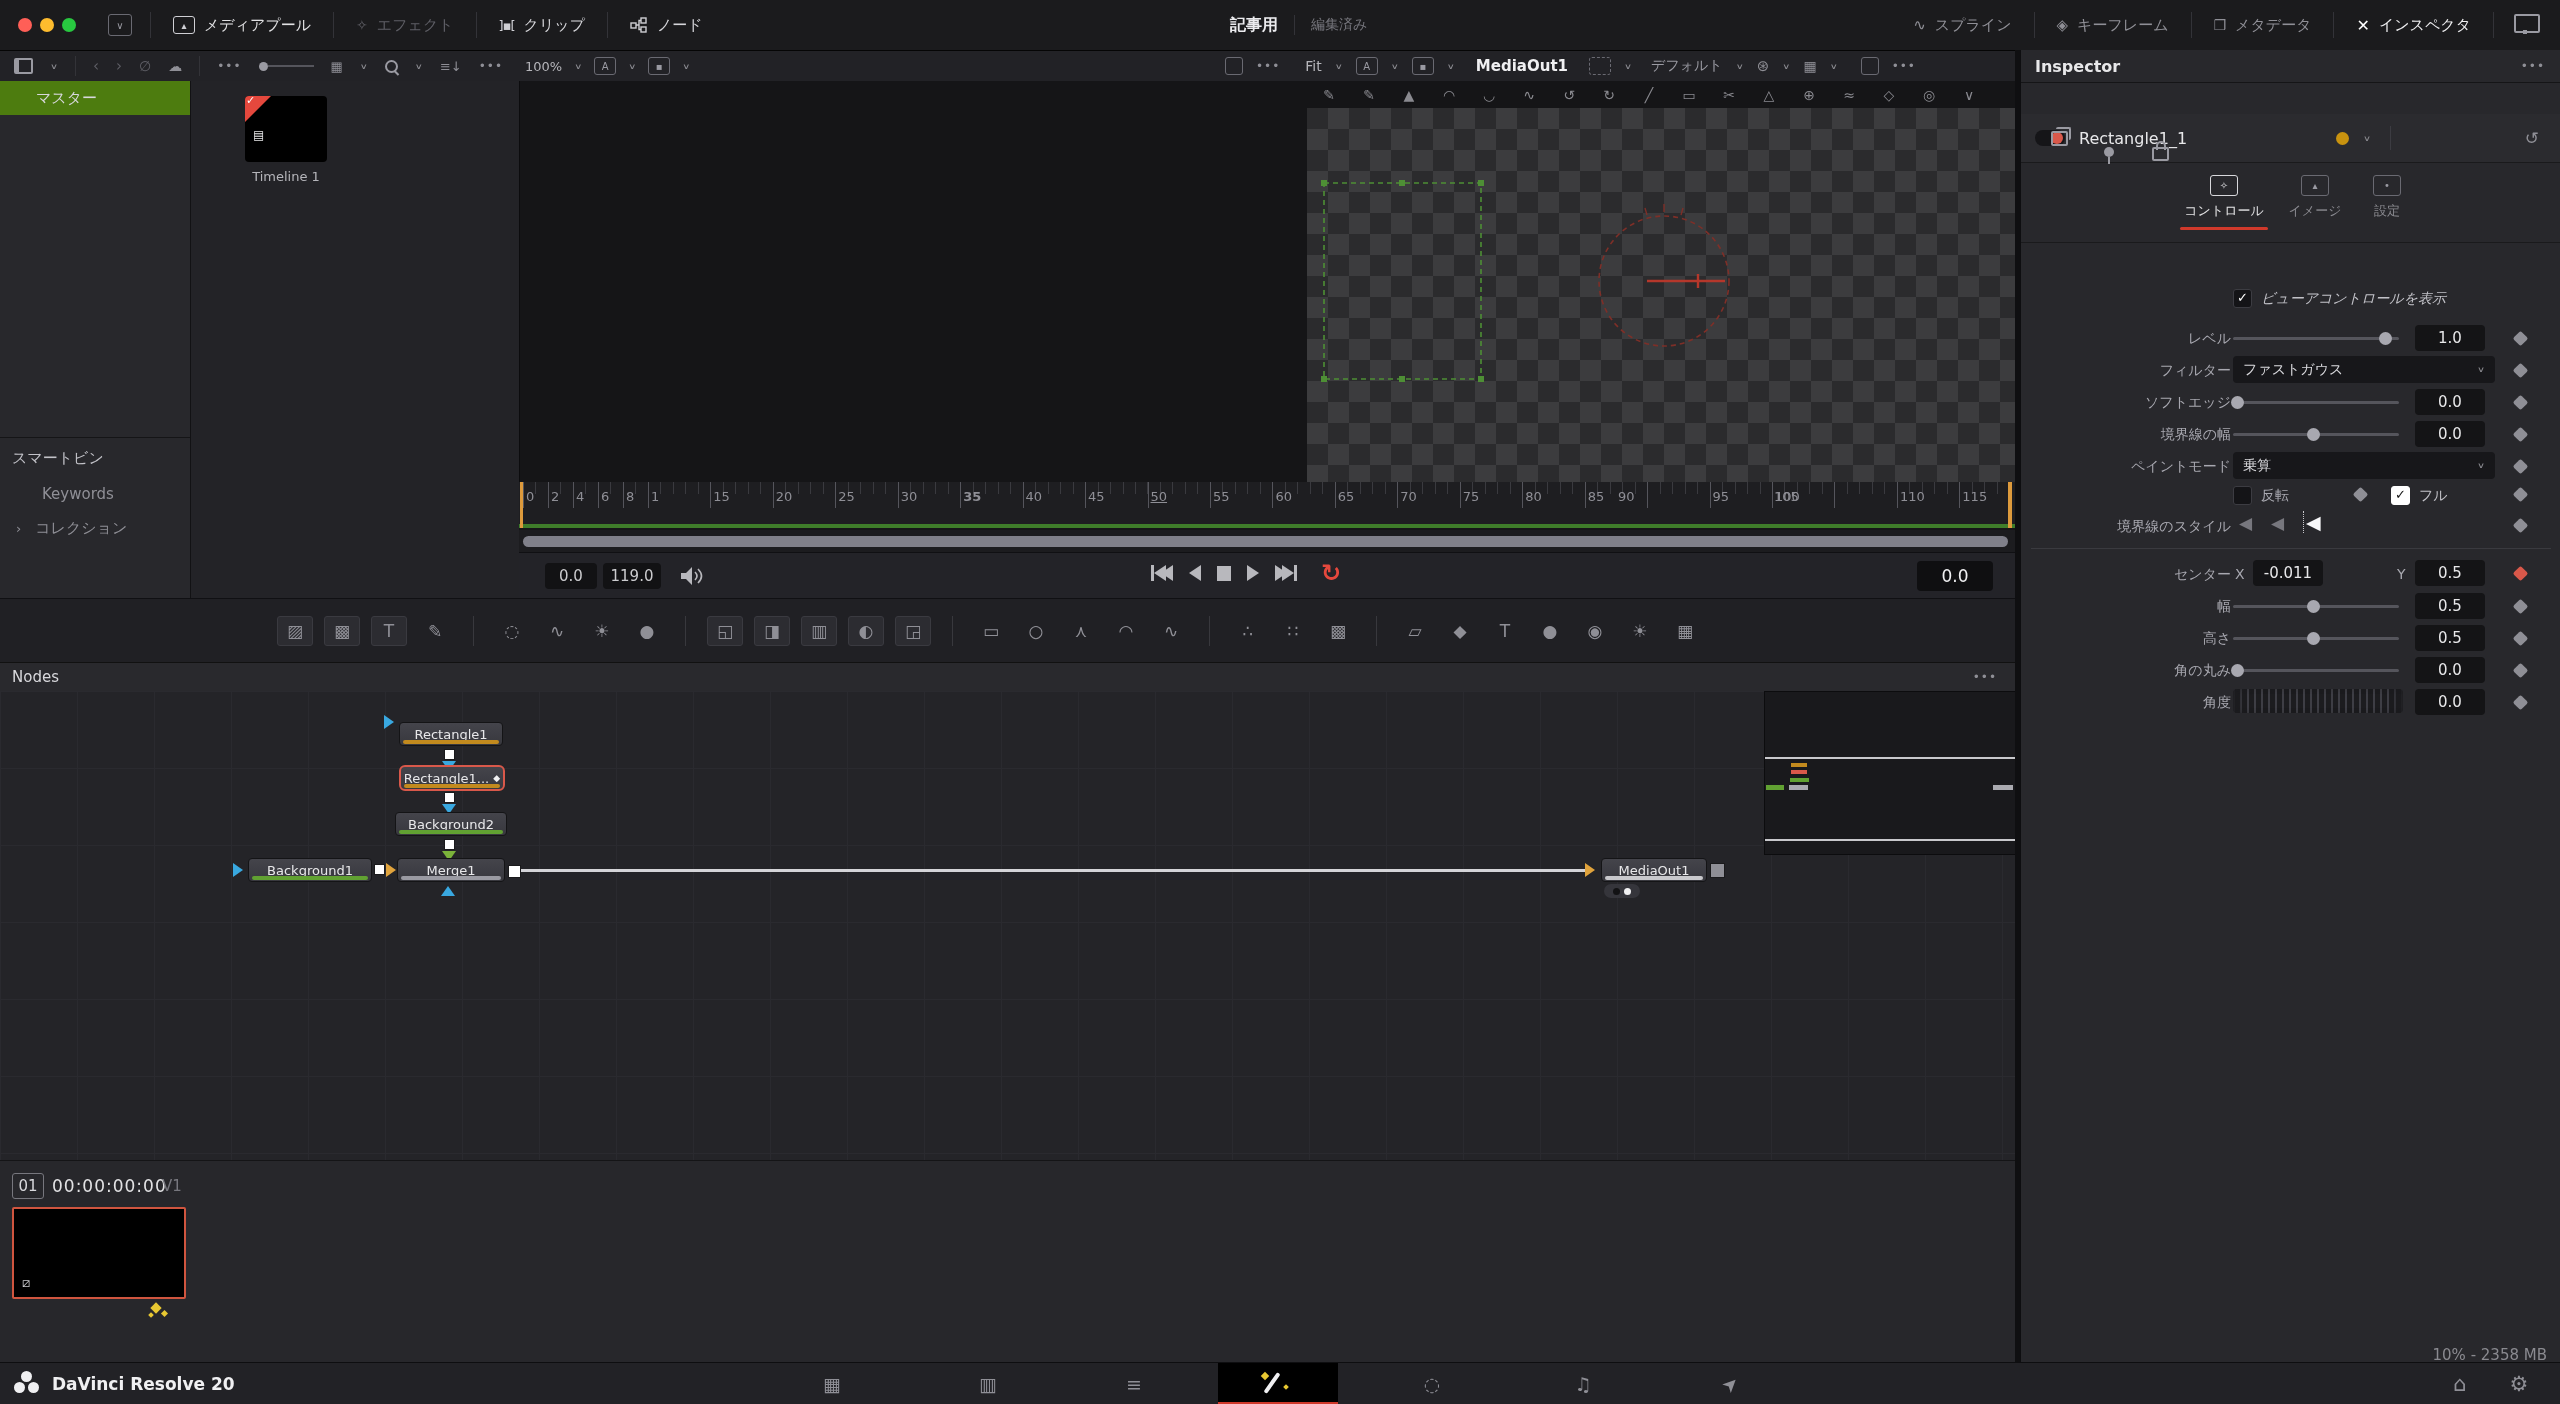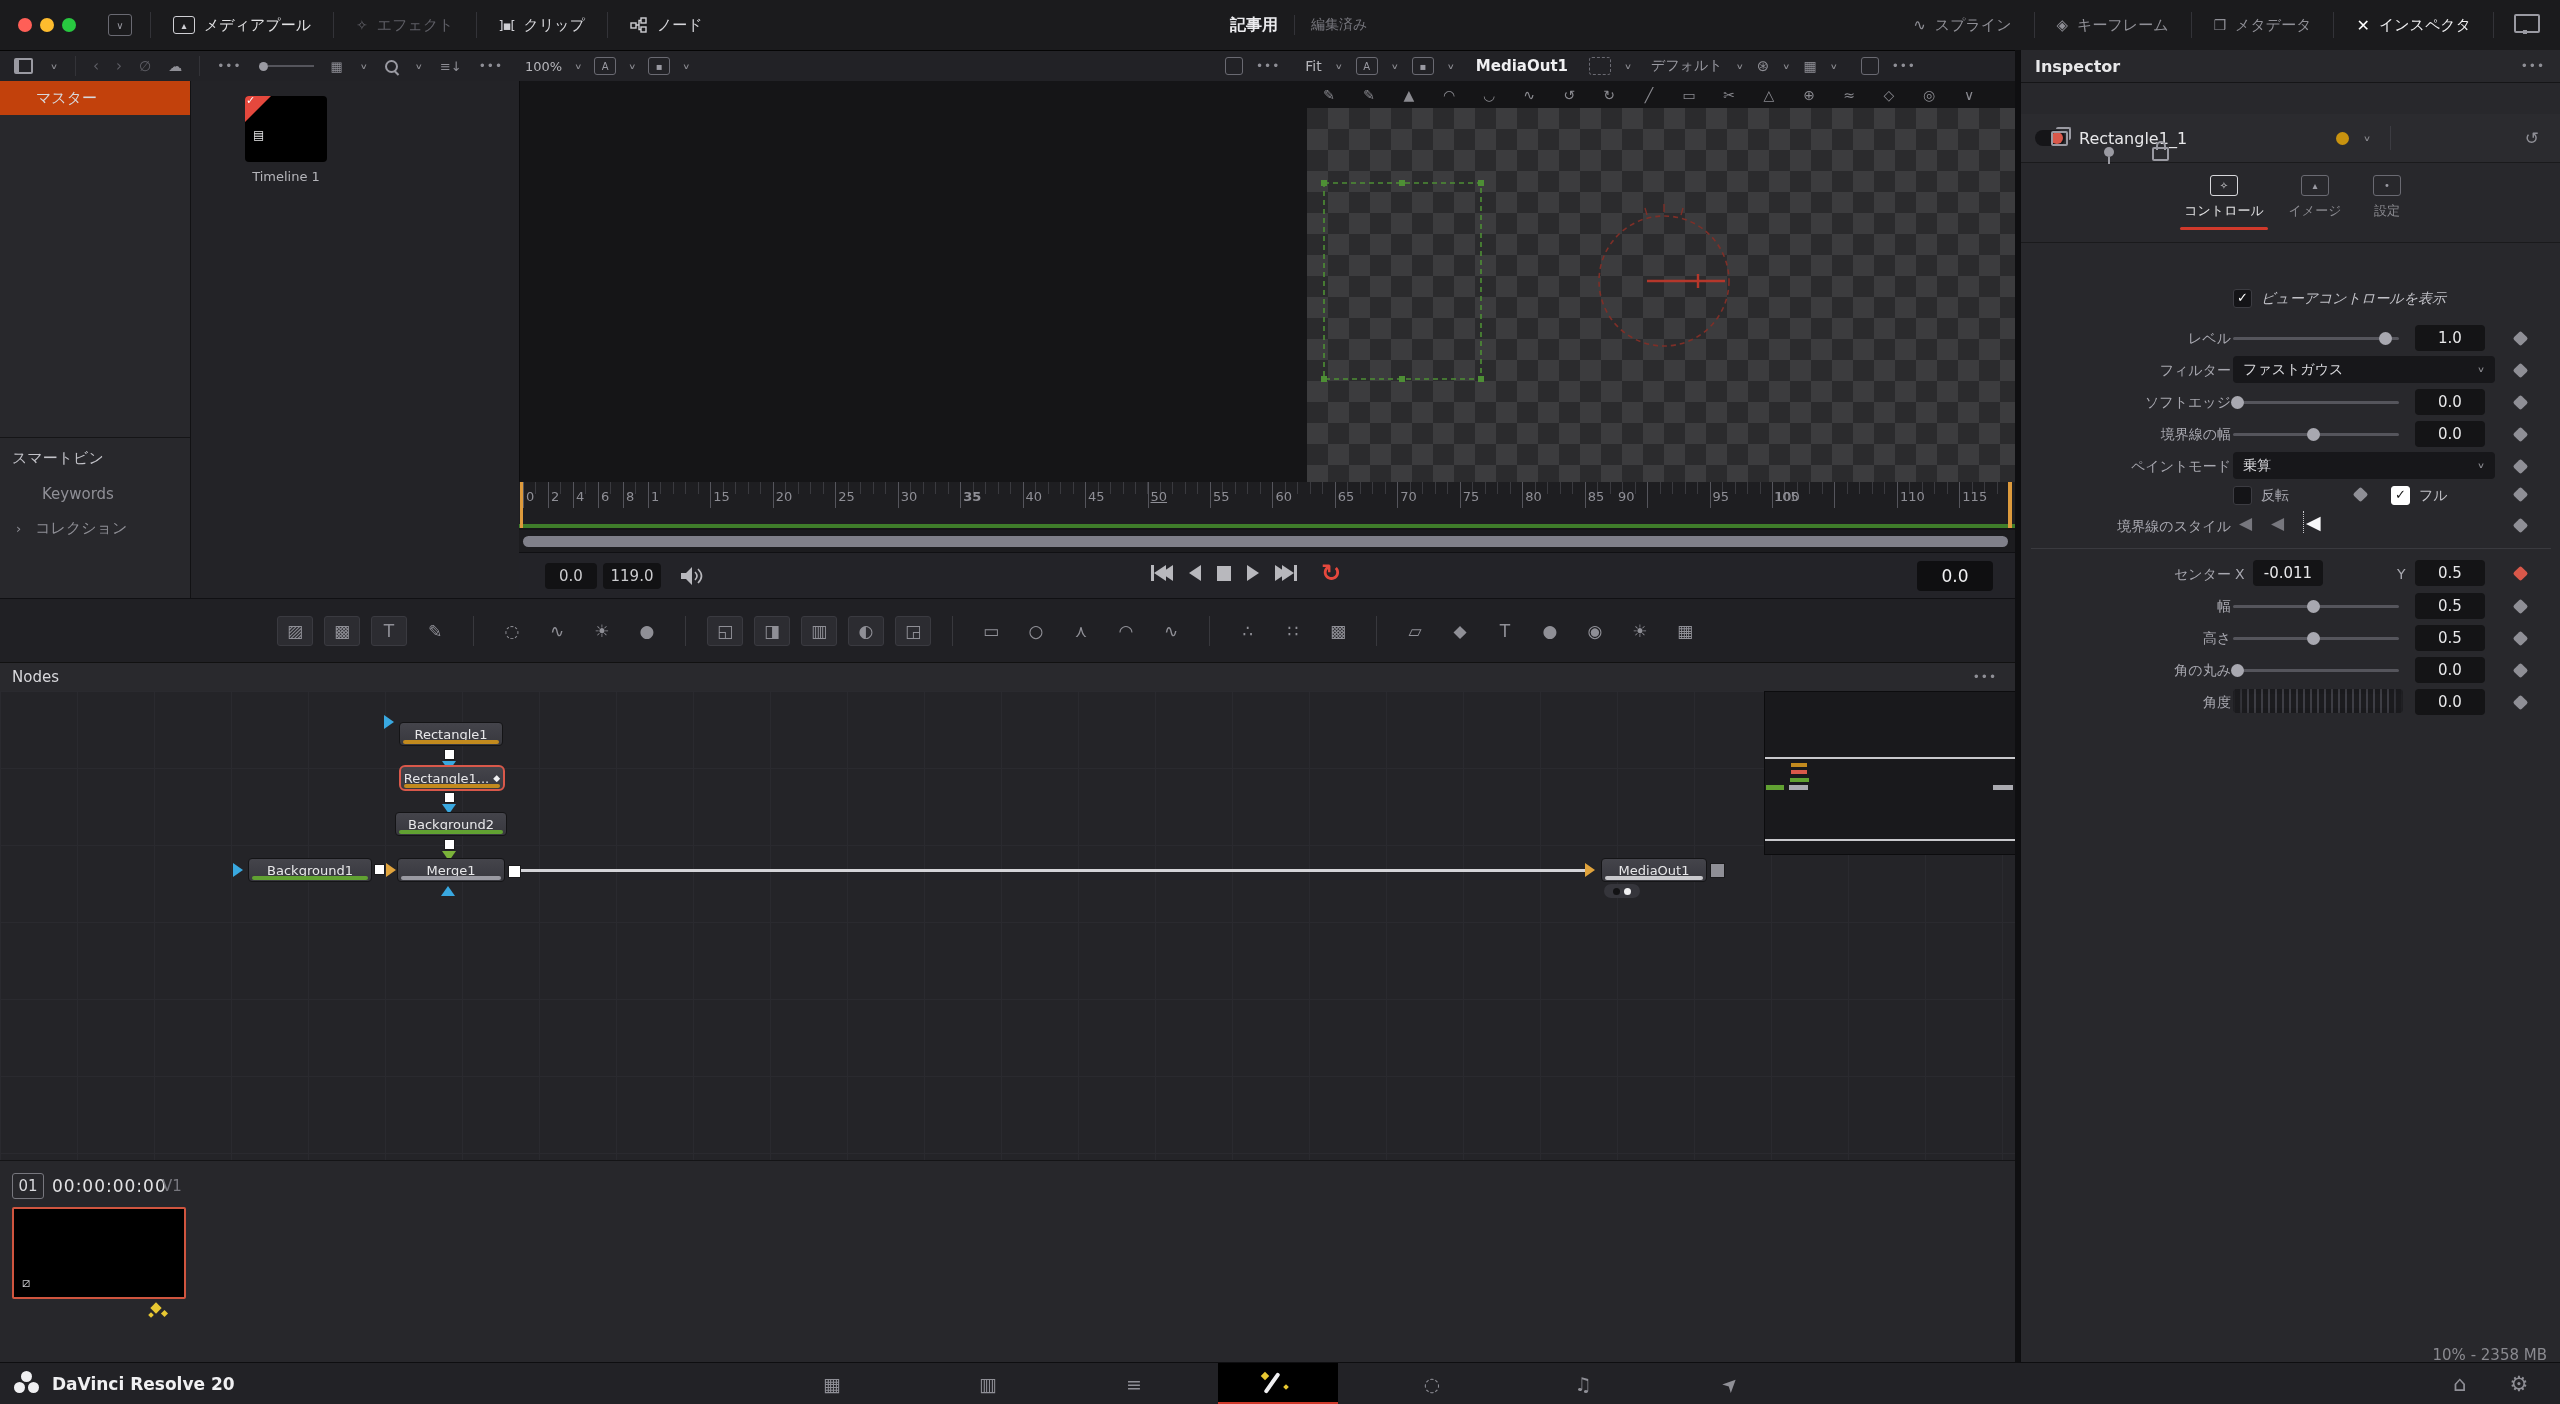--- a/index.html
+++ b/index.html
@@ -218,21 +218,21 @@
       <span class="g" style="font-size:15px;">⊛</span>
       <span class="chev">∨</span>
       <span class="g" style="font-size:14px;">▦</span>
       <span class="chev">∨</span>
       <span class="boxicon" style="width:16px;margin-left:10px;"></span>
       <span class="g" style="font-size:12px;letter-spacing:1px;">•••</span>
     </div>
   </div>
 
   <div class="abs mpool-side">
-    <div class="binrow" style="background:#c2410c;color:#d8d8dc;">
+    <div class="binrow" style="background:#4d7c0f;color:#d8d8dc;">
       <span>マスター</span>
     </div>
     <div class="abs" style="left:0;top:356px;width:190px;height:1px;background:#151517;"></div>
     <div class="abs" style="left:12px;top:368px;font-size:15px;color:#c2c2c8;">スマートビン</div>
     <div class="abs" style="left:42px;top:404px;font-size:15px;color:#8f8f96;">Keywords</div>
     <div class="abs flex" style="left:16px;top:438px;gap:14px;">
       <span class="g" style="font-size:13px;">›</span>
       <span style="font-size:15px;color:#8f8f96;">コレクション</span>
     </div>
   </div>

